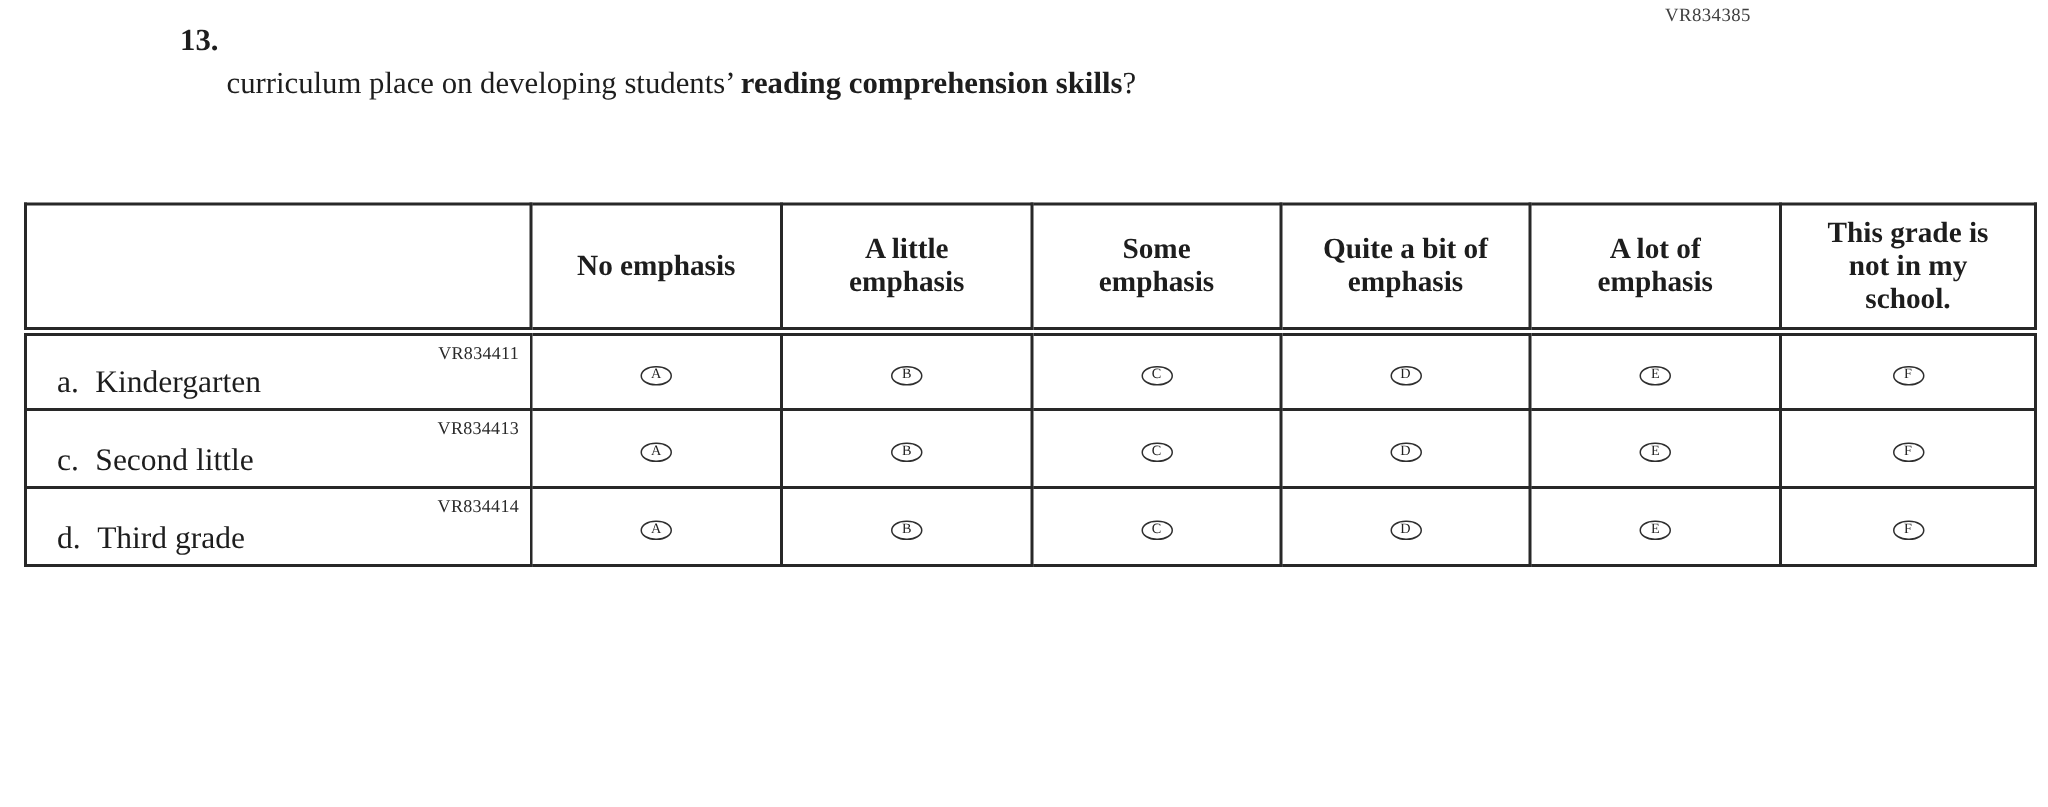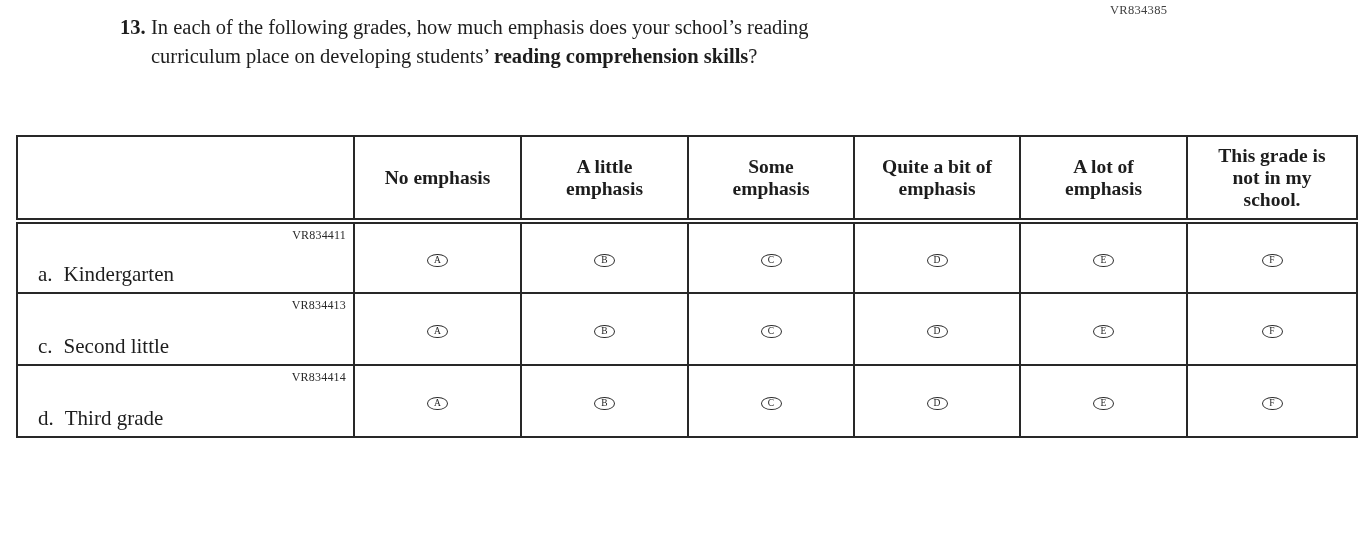--- a/index.html
+++ b/index.html
@@ -51,21 +51,21 @@
   table.grid thead th {
     height: 85px;
     vertical-align: middle;
     text-align: center;
     font-weight: bold;
     font-size: 19.5px;
     line-height: 22px;
     white-space: pre-line;
     border-bottom: 6px double #282828;
   }
-  table.grid tbody td { height: 72px; }
+  table.grid tbody td { height: 52px; }
   td.label-cell {
     position: relative;
     vertical-align: bottom;
   }
   .vr-code {
     position: absolute;
     top: 4px; right: 7px;
     font-size: 12px;
     letter-spacing: 0.2px;
     color: #2a2a2a;
@@ -93,21 +93,21 @@
   }
 </style>
 </head>
 <body>
 
 <div class="form-code-top">VR834385</div>
 
 <div class="question">
   <div class="q-main">
     <div class="q-num">13.</div>
-    <div class="q-text"><span>In each of the following grades, how much emphasis does your school’s reading</span><br>
+    <div class="q-text"><br>
       <span>curriculum place on developing students’ </span><span class="bold">reading comprehension skills</span><span>?</span>
     </div>
   </div>
 </div>
 
 <table class="grid">
   <colgroup>
     <col style="width:337px">
     <col style="width:167px">
       <col style="width:167px">

